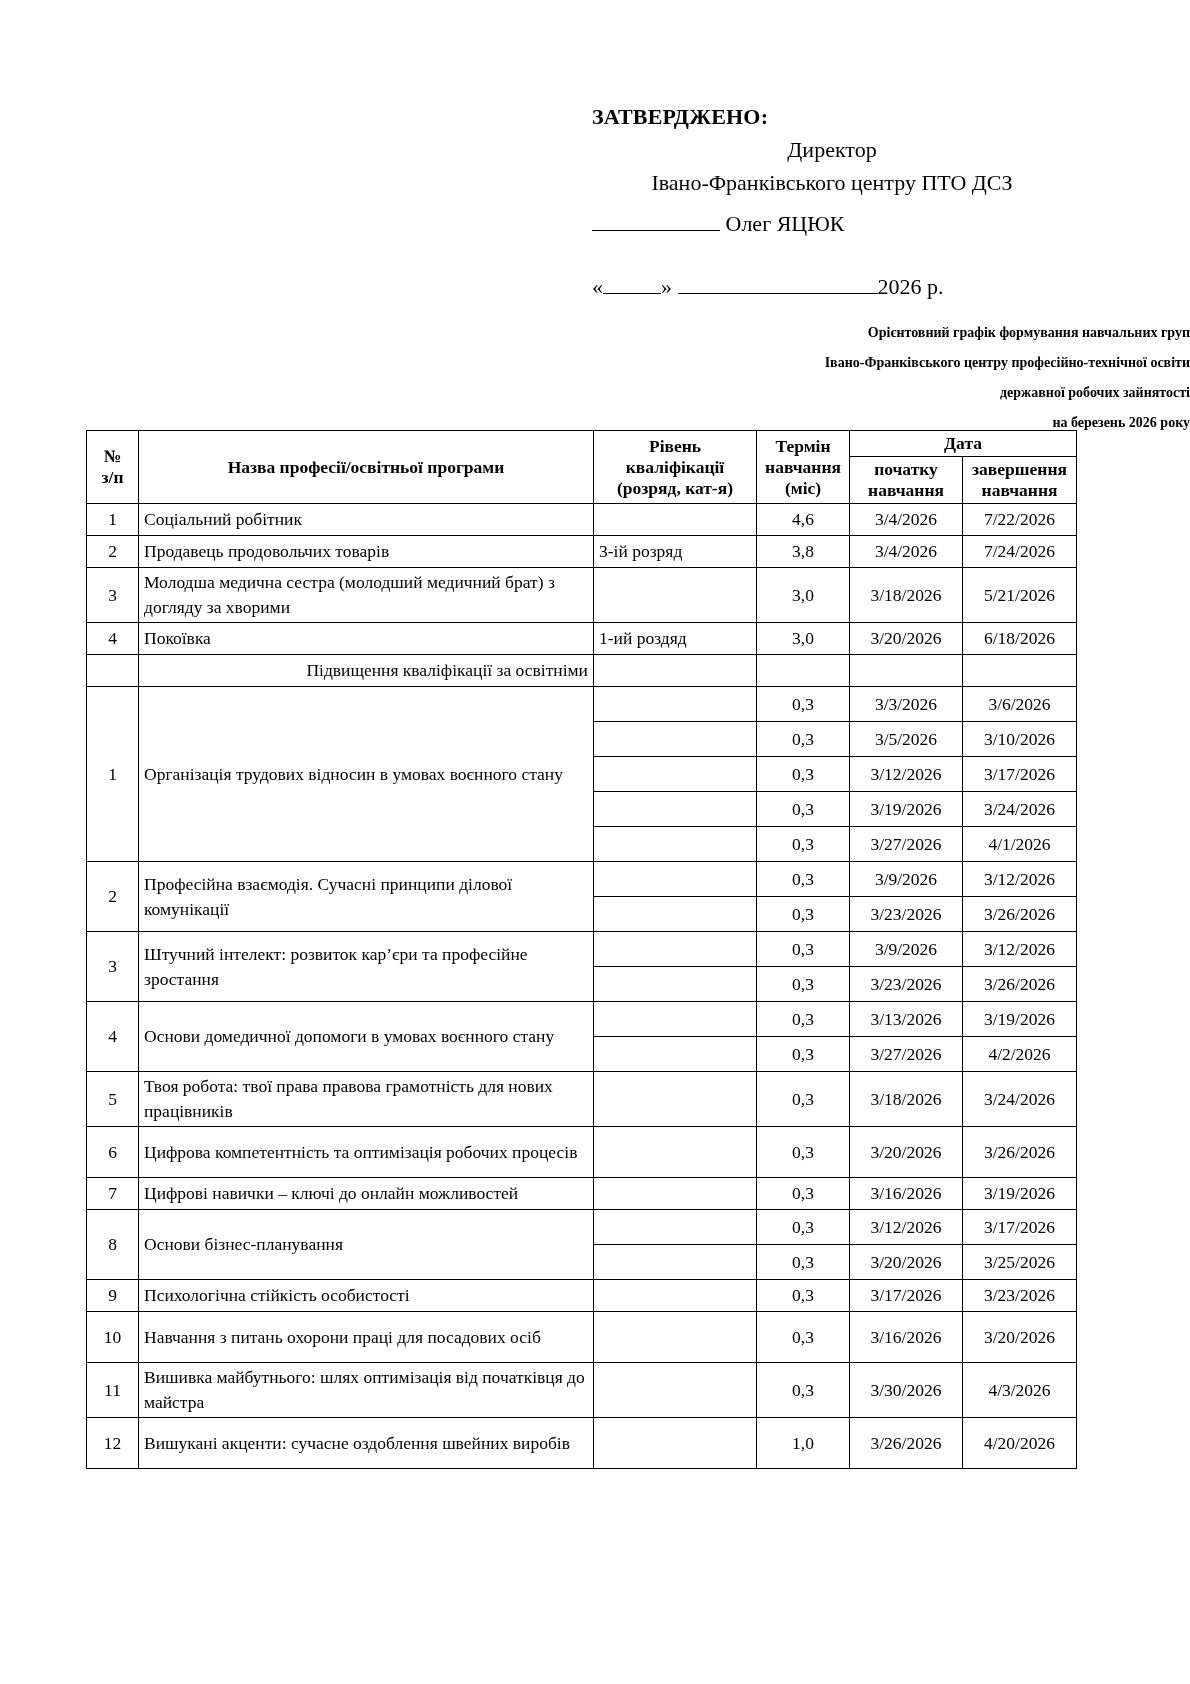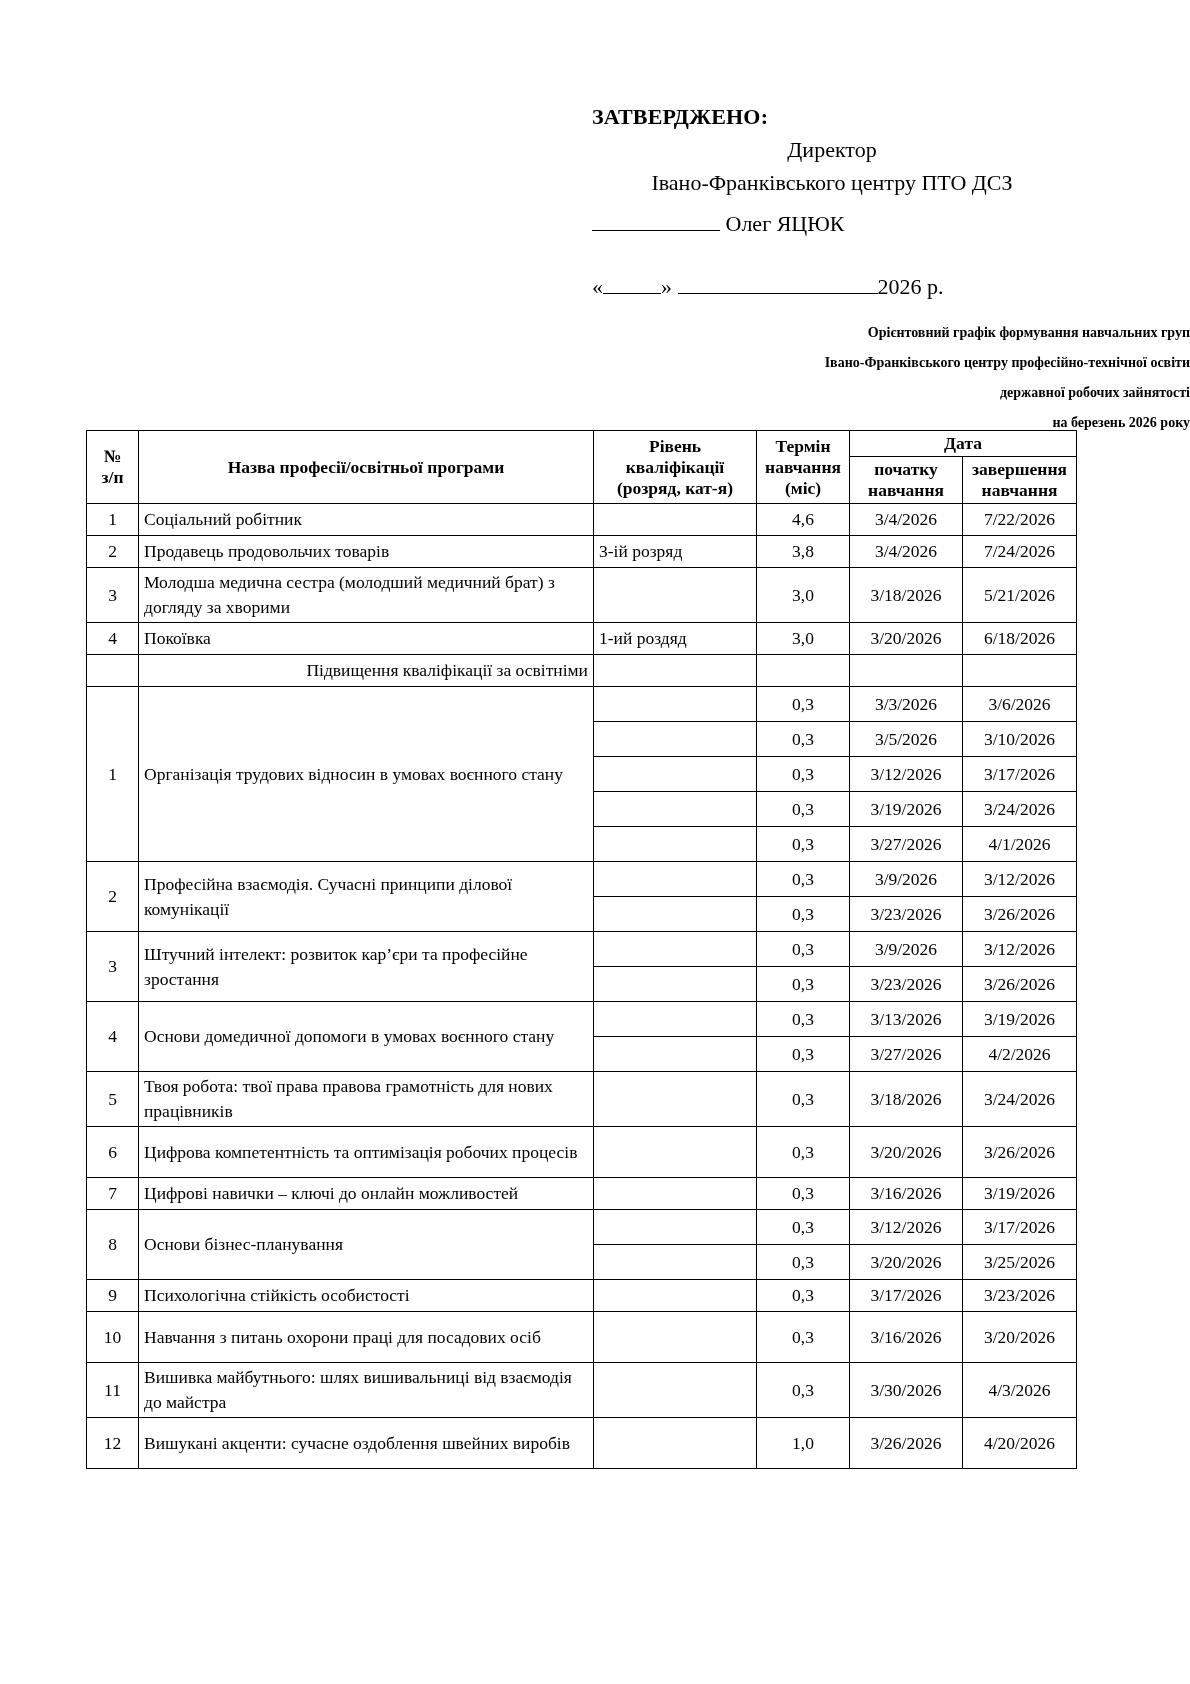--- a/index.html
+++ b/index.html
@@ -349,21 +349,21 @@
           <tr class="r-tall">
             <td class="num" rowspan="1">10</td>
             <td class="name" rowspan="1">Навчання з питань охорони праці для посадових осіб</td>
             <td class="level"></td>
             <td class="term">0,3</td>
             <td class="date">3/16/2026</td>
             <td class="date">3/20/2026</td>
           </tr>
           <tr class="r-tall">
             <td class="num" rowspan="1">11</td>
-            <td class="name" rowspan="1">Вишивка майбутнього: шлях вишивальниці від взаємодія до майстра</td>
+            <td class="name" rowspan="1">Вишивка майбутнього: шлях оптимізація від початківця до майстра</td>
             <td class="level"></td>
             <td class="term">0,3</td>
             <td class="date">3/30/2026</td>
             <td class="date">4/3/2026</td>
           </tr>
           <tr class="r-tall">
             <td class="num" rowspan="1">12</td>
             <td class="name" rowspan="1">Вишукані акценти: сучасне оздоблення швейних виробів</td>
             <td class="level"></td>
             <td class="term">1,0</td>

